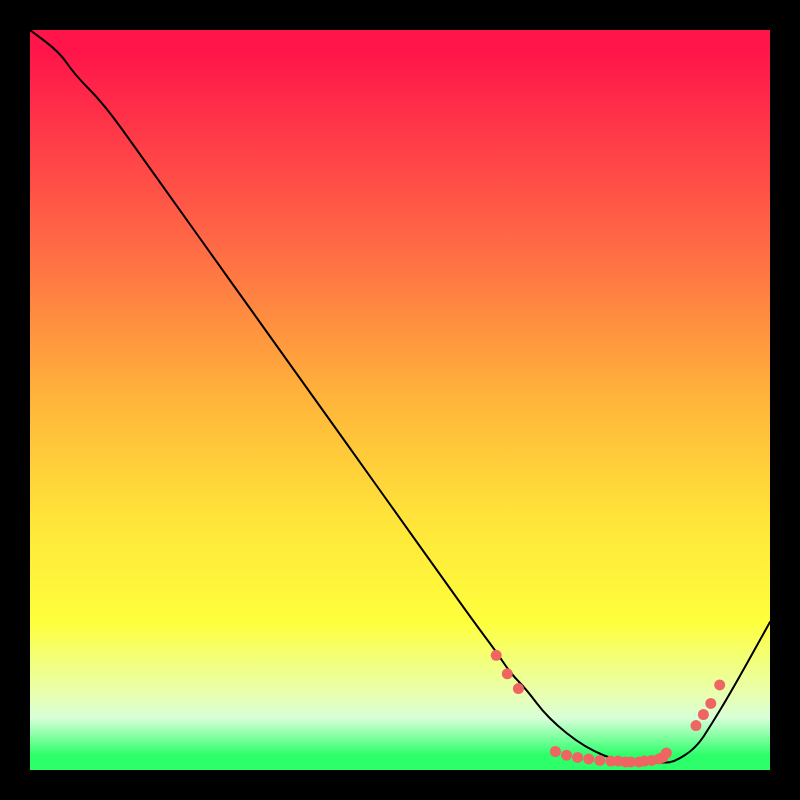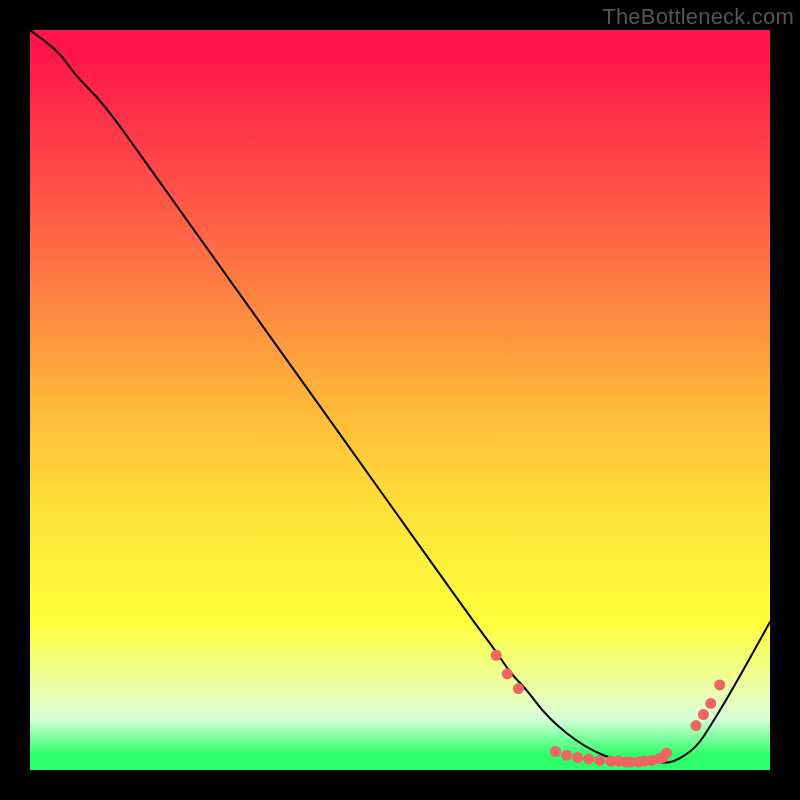--- a/index.html
+++ b/index.html
@@ -63,21 +63,20 @@
     z-index: 5;
   }
   .marker {
     fill: #ef6562;
   }
 </style>
 </head>
 <body>
 
 <div class="chart-wrap">
-  <div class="watermark">TheBottleneck.com</div>
 
   <div class="plot-area">
     <div class="gradient-bg"></div>
     <svg class="curve" viewBox="0 0 740 740" preserveAspectRatio="none">
       <path id="series-path" fill="none" stroke="#000000" stroke-width="2" stroke-linejoin="round" stroke-linecap="round" d="M 0.0 0.0 Q 0.0 0.0 14.8 11.1 Q 29.6 22.2 37.0 33.3 Q 44.4 44.4 59.2 59.2 Q 74.0 74.0 92.5 99.9 Q 111.0 125.8 129.5 151.7 Q 148.0 177.6 166.5 203.5 Q 185.0 229.4 203.5 255.3 Q 222.0 281.2 240.5 307.1 Q 259.0 333.0 277.5 358.9 Q 296.0 384.8 314.5 410.7 Q 333.0 436.6 351.5 462.5 Q 370.0 488.4 388.5 514.3 Q 407.0 540.2 425.5 566.1 Q 444.0 592.0 455.1 606.8 Q 466.2 621.6 473.6 632.7 Q 481.0 643.8 488.4 651.2 Q 495.8 658.6 506.9 673.4 Q 518.0 688.2 536.5 703.0 Q 555.0 717.8 573.5 725.2 Q 592.0 732.6 603.1 732.6 Q 614.2 732.6 621.6 732.6 Q 629.0 732.6 636.4 732.6 Q 643.8 732.6 654.9 725.2 Q 666.0 717.8 673.4 706.7 Q 680.8 695.6 691.9 677.1 Q 703.0 658.6 721.5 625.3 T 740.0 592.0"></path>
       <g id="markers-group">
           <circle cx="466.2" cy="625.3" r="5.5" class="marker"></circle>
           <circle cx="477.3" cy="643.8" r="5.5" class="marker"></circle>
           <circle cx="488.4" cy="658.6" r="5.5" class="marker"></circle>
           <circle cx="525.4" cy="721.5" r="5.5" class="marker"></circle>

